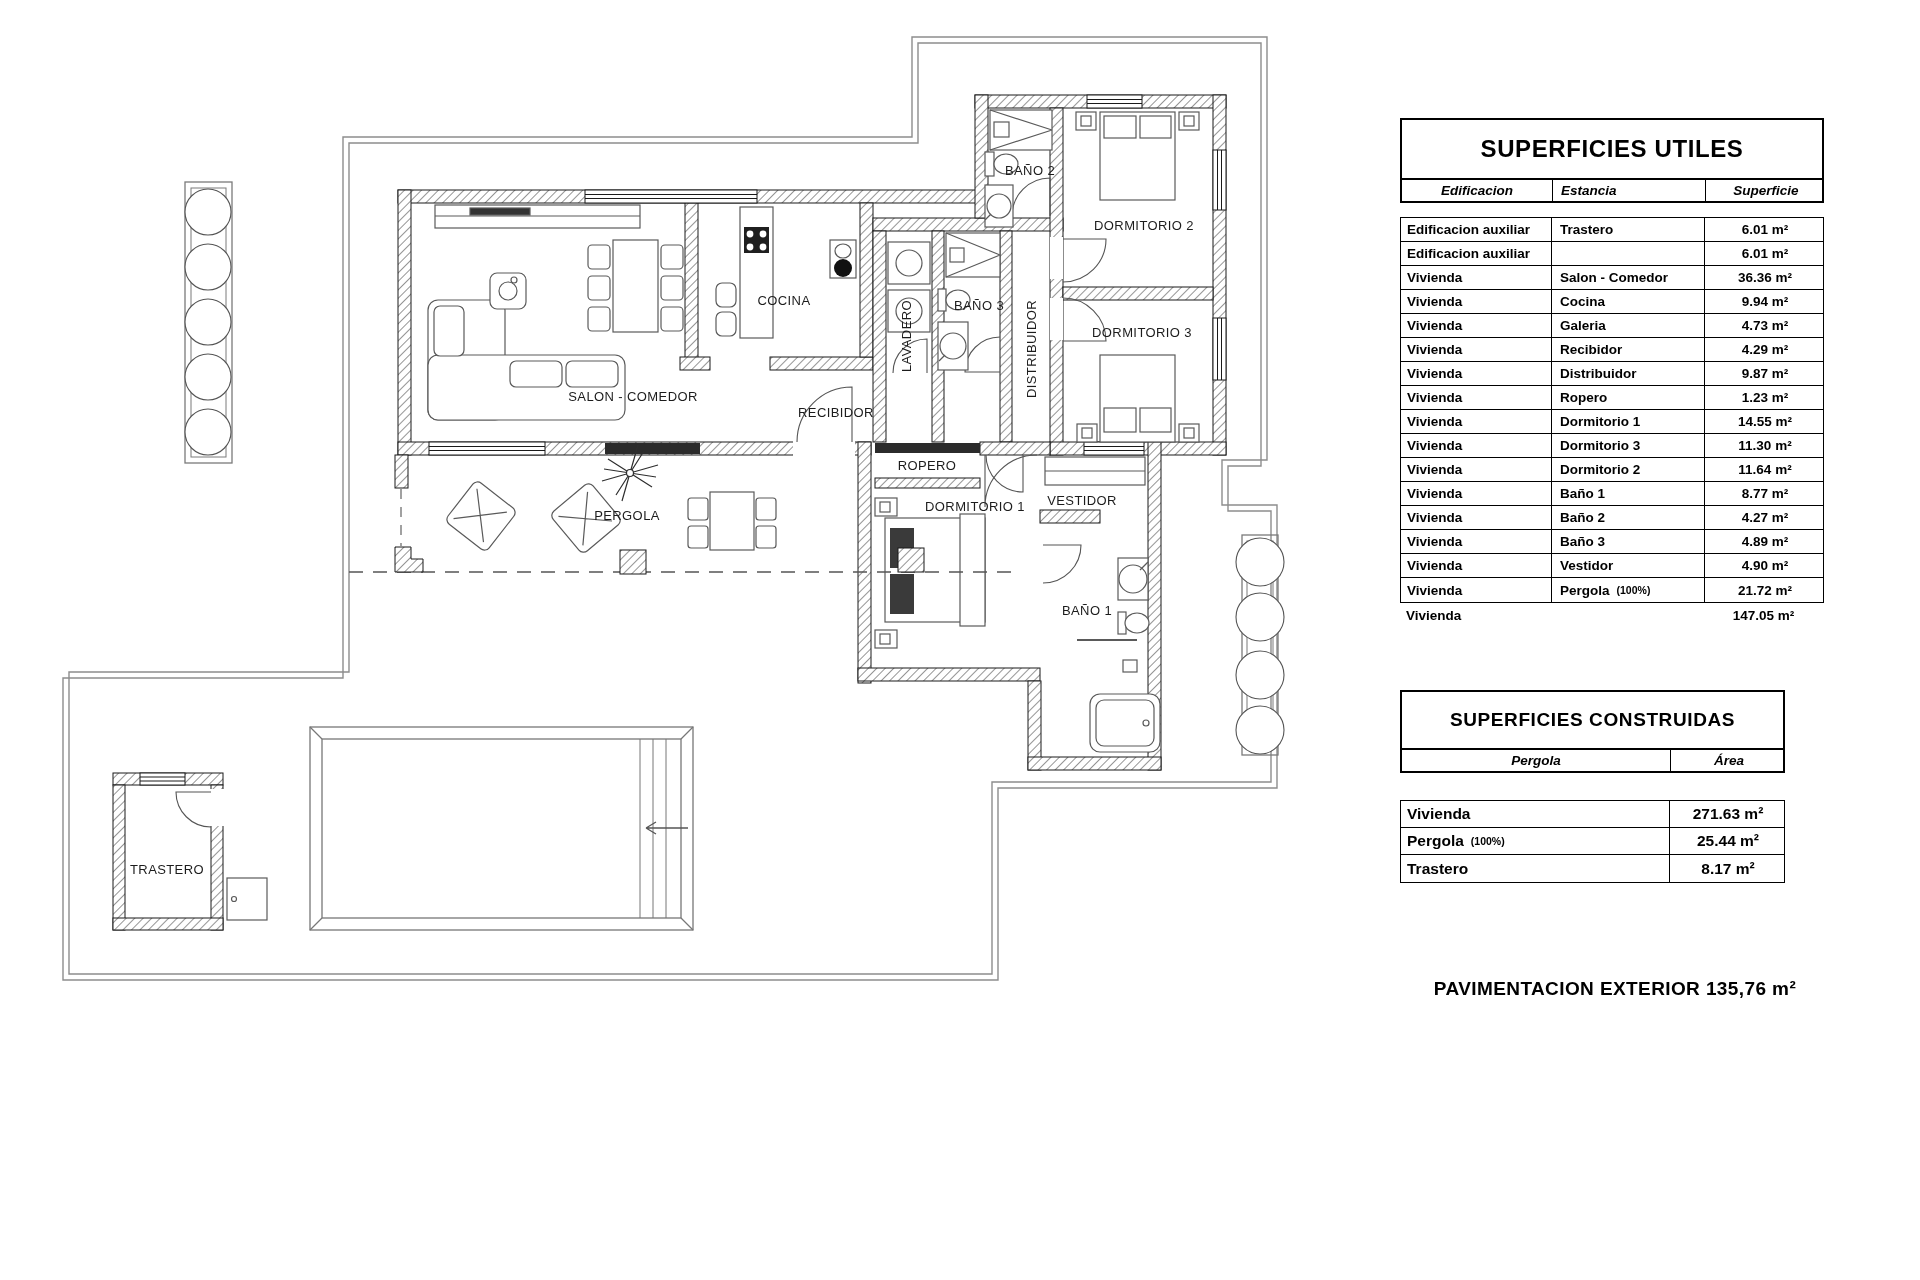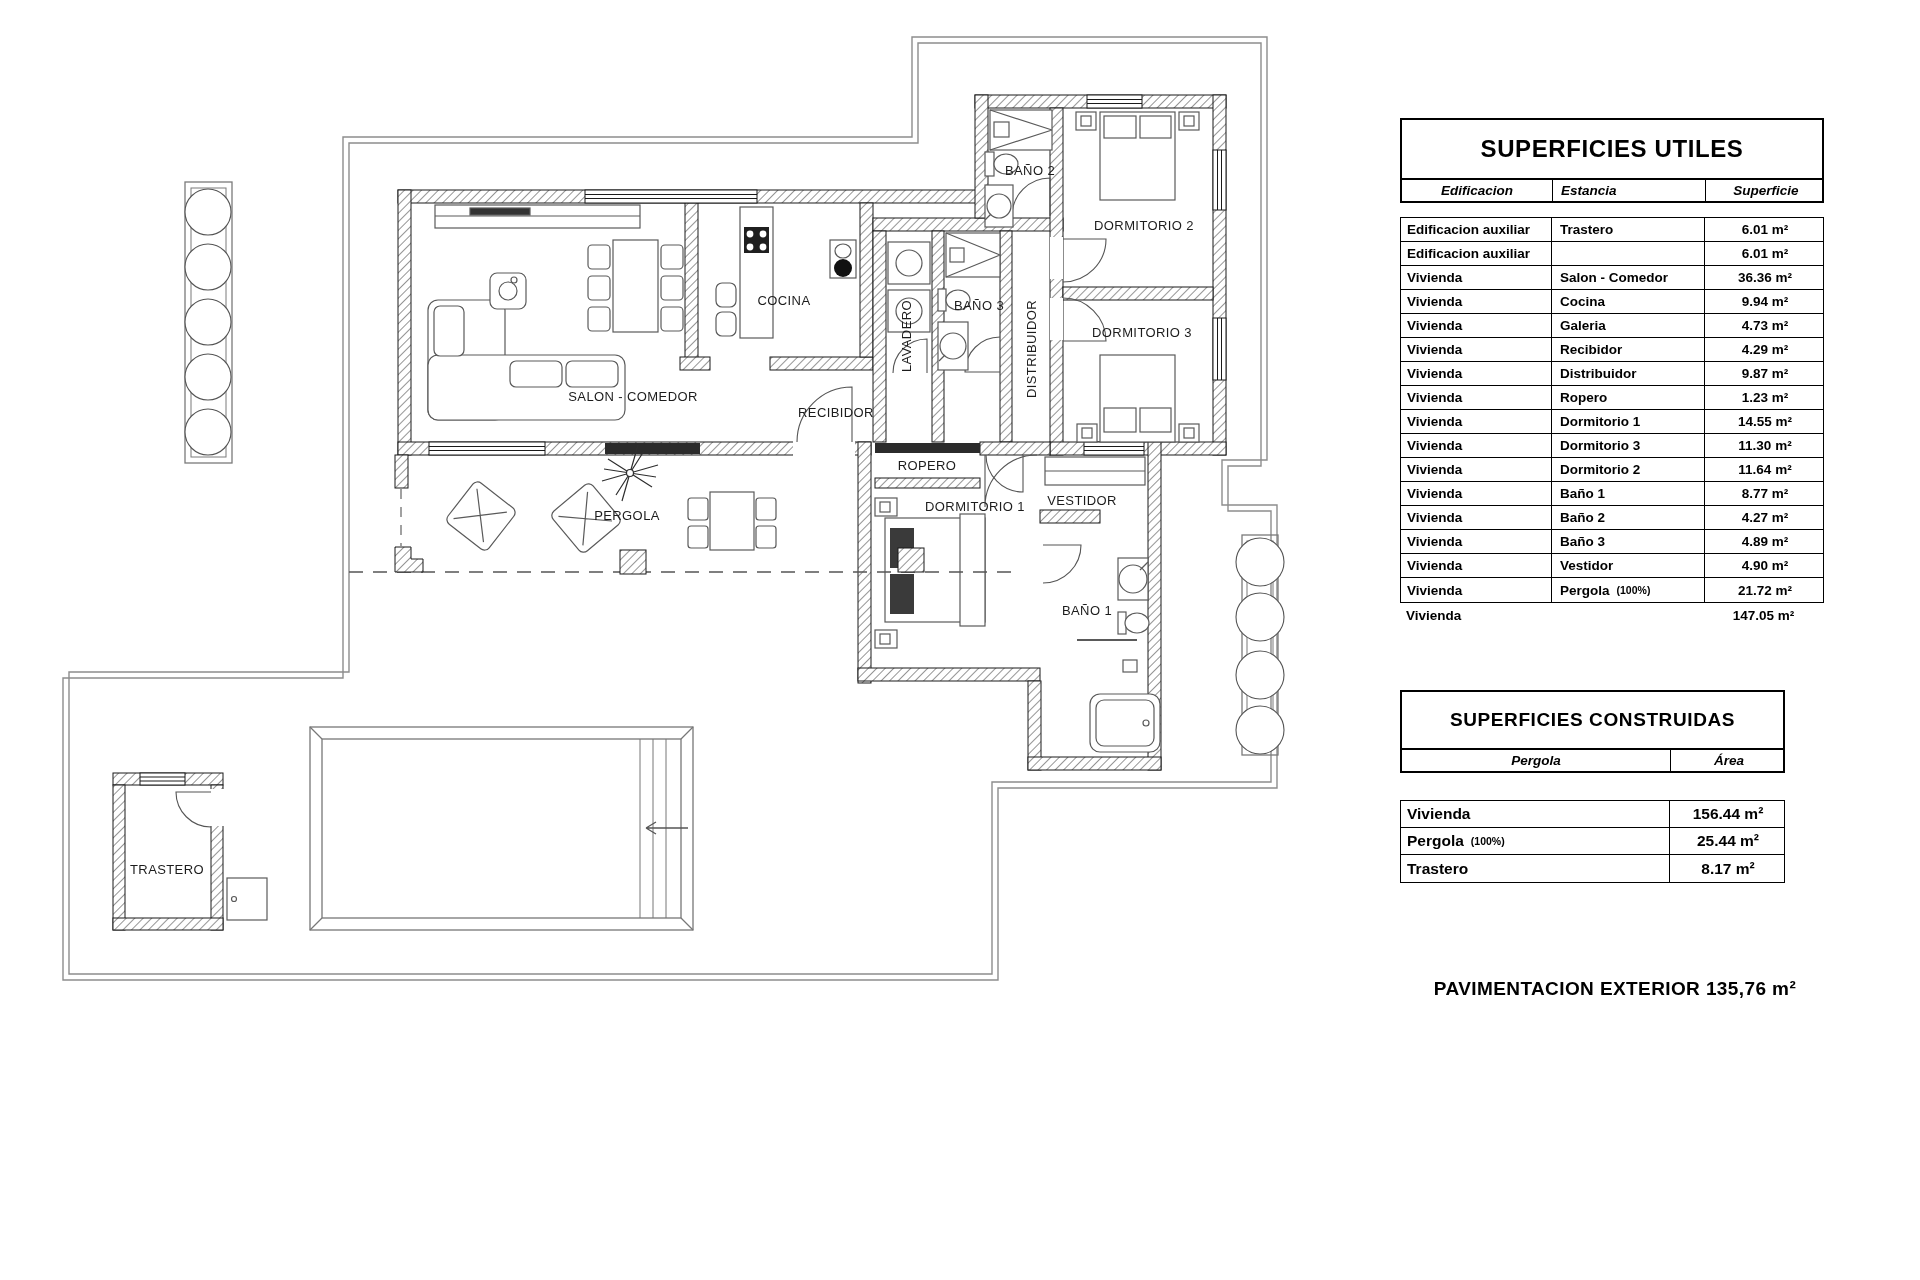--- a/index.html
+++ b/index.html
@@ -474,21 +474,21 @@
   <div class="tbl constr">
     <div class="title-box">SUPERFICIES CONSTRUIDAS</div>
     <div class="head-row">
       <div>Pergola</div>
       <div>Área</div>
     </div>
     <div class="gap27"></div>
     <div class="data">
       <div class="row">
           <div class="cell c1">Vivienda</div>
-          <div class="cell c3">156.44 m²</div>
+          <div class="cell c3">271.63 m²</div>
         </div>
       <div class="row">
           <div class="cell c1">
             <span>Pergola</span>
             <span class="note">(100%)</span>
           </div>
           <div class="cell c3">25.44 m²</div>
         </div>
       <div class="row">
           <div class="cell c1">Trastero</div>

